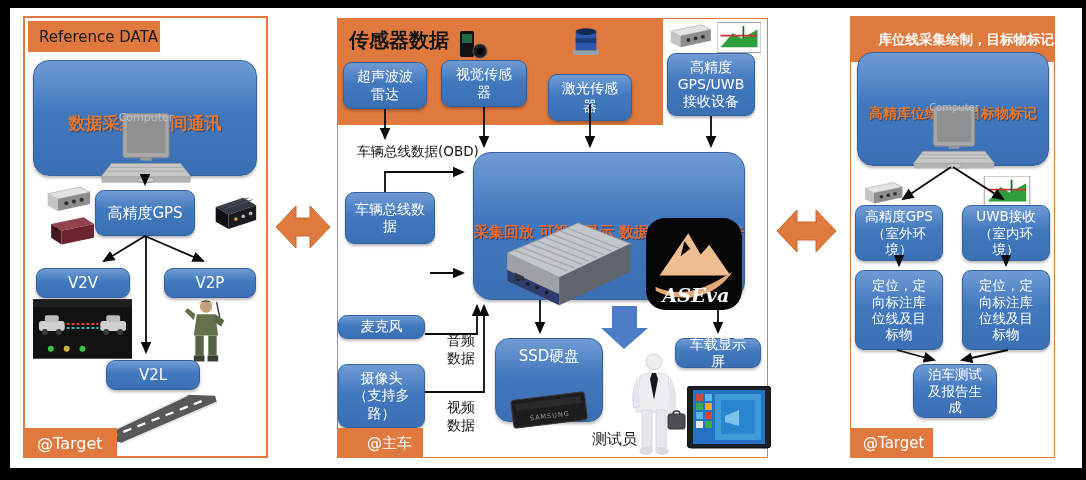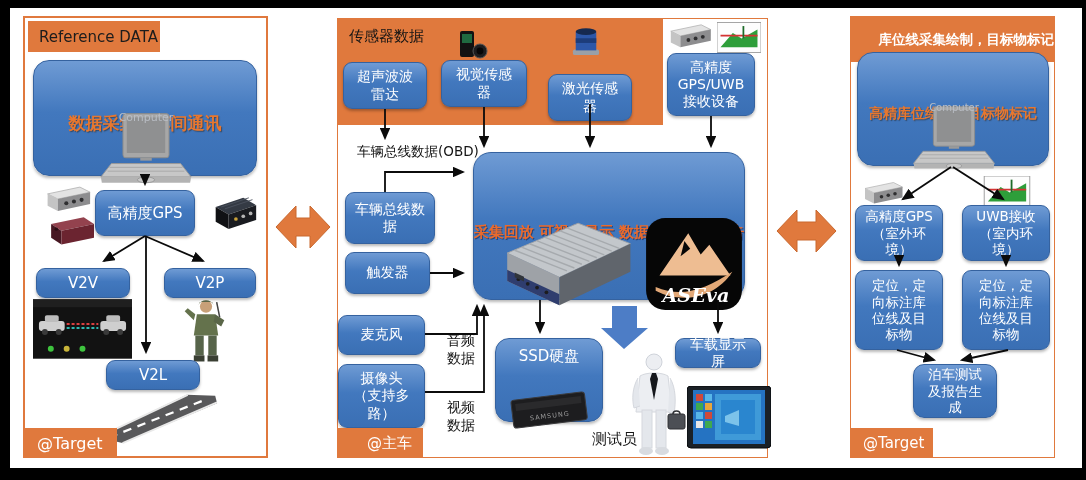--- a/index.html
+++ b/index.html
@@ -136,21 +136,21 @@
       <line x1="14" y1="48" x2="116" y2="8" stroke="#ffffff" stroke-width="2.4" stroke-dasharray="9 7"></line>
     </svg>
   </div>
 
   <div class="abs orange-tag" style="left:23px;top:428px;width:94px;height:30px;padding-left:14px;">
     <span style="font-size:16px;">@Target</span>
   </div>
 
   <div class="abs panel-border thin-border" style="left:337px;top:18px;width:431px;height:440px;"></div>
   <div class="abs" style="left:337px;top:18px;width:326px;height:107px;background:#e0793d;"></div>
-  <div class="abs lbl" style="left:349px;top:27px;font-size:15px;">传感器数据</div>
+  <div class="abs lbl" style="left:349px;top:27px;font-size:20px;font-weight:bold;">传感器数据</div>
 
   <div class="abs" style="left:453px;top:31px;width:36px;height:30px;">
     <svg viewBox="0 0 36 30" width="36" height="30">
       <rect x="7" y="0" width="14" height="26" rx="2" fill="#121212"></rect>
       <rect x="9" y="3" width="10" height="9" fill="#1f6a40"></rect>
       <circle cx="27" cy="20" r="7" fill="#1d1d1f" stroke="#555"></circle>
       <circle cx="27" cy="20" r="3.4" fill="#060607"></circle>
     </svg>
   </div>
   <div class="abs" style="left:572px;top:27px;width:28px;height:30px;">
@@ -233,24 +233,21 @@
         <path d="M10,72 C38,84 62,74 90,56 C72,84 36,90 10,76 Z" fill="#e2a877"></path>
         <text x="52" y="88" text-anchor="middle" font-size="20" font-style="italic" font-weight="bold" font-family="DejaVu Serif, serif" fill="#ffffff">ASEva</text>
       </svg>
     </div>
   </div>
 
   <div class="abs bluebox" style="left:345px;top:192px;width:90px;height:52px;">
     <span>车辆总线数
 据</span>
   </div>
-  <div class="abs bluebox" style="left:345px;top:252px;width:85px;height:42px;">
-    <span>触发器</span>
-  </div>
-  <div class="abs bluebox" style="left:338px;top:315px;width:87px;height:40px;">
+  <div class="abs bluebox" style="left:338px;top:315px;width:87px;height:24px;">
     <span>麦克风</span>
   </div>
   <div class="abs bluebox" style="left:338px;top:364px;width:87px;height:64px;">
     <span>摄像头
 （支持多
 路）</span>
   </div>
 
   <div class="abs lbl" style="left:447px;top:331px;font-size:14px;line-height:1.3;">音频
 数据</div>

